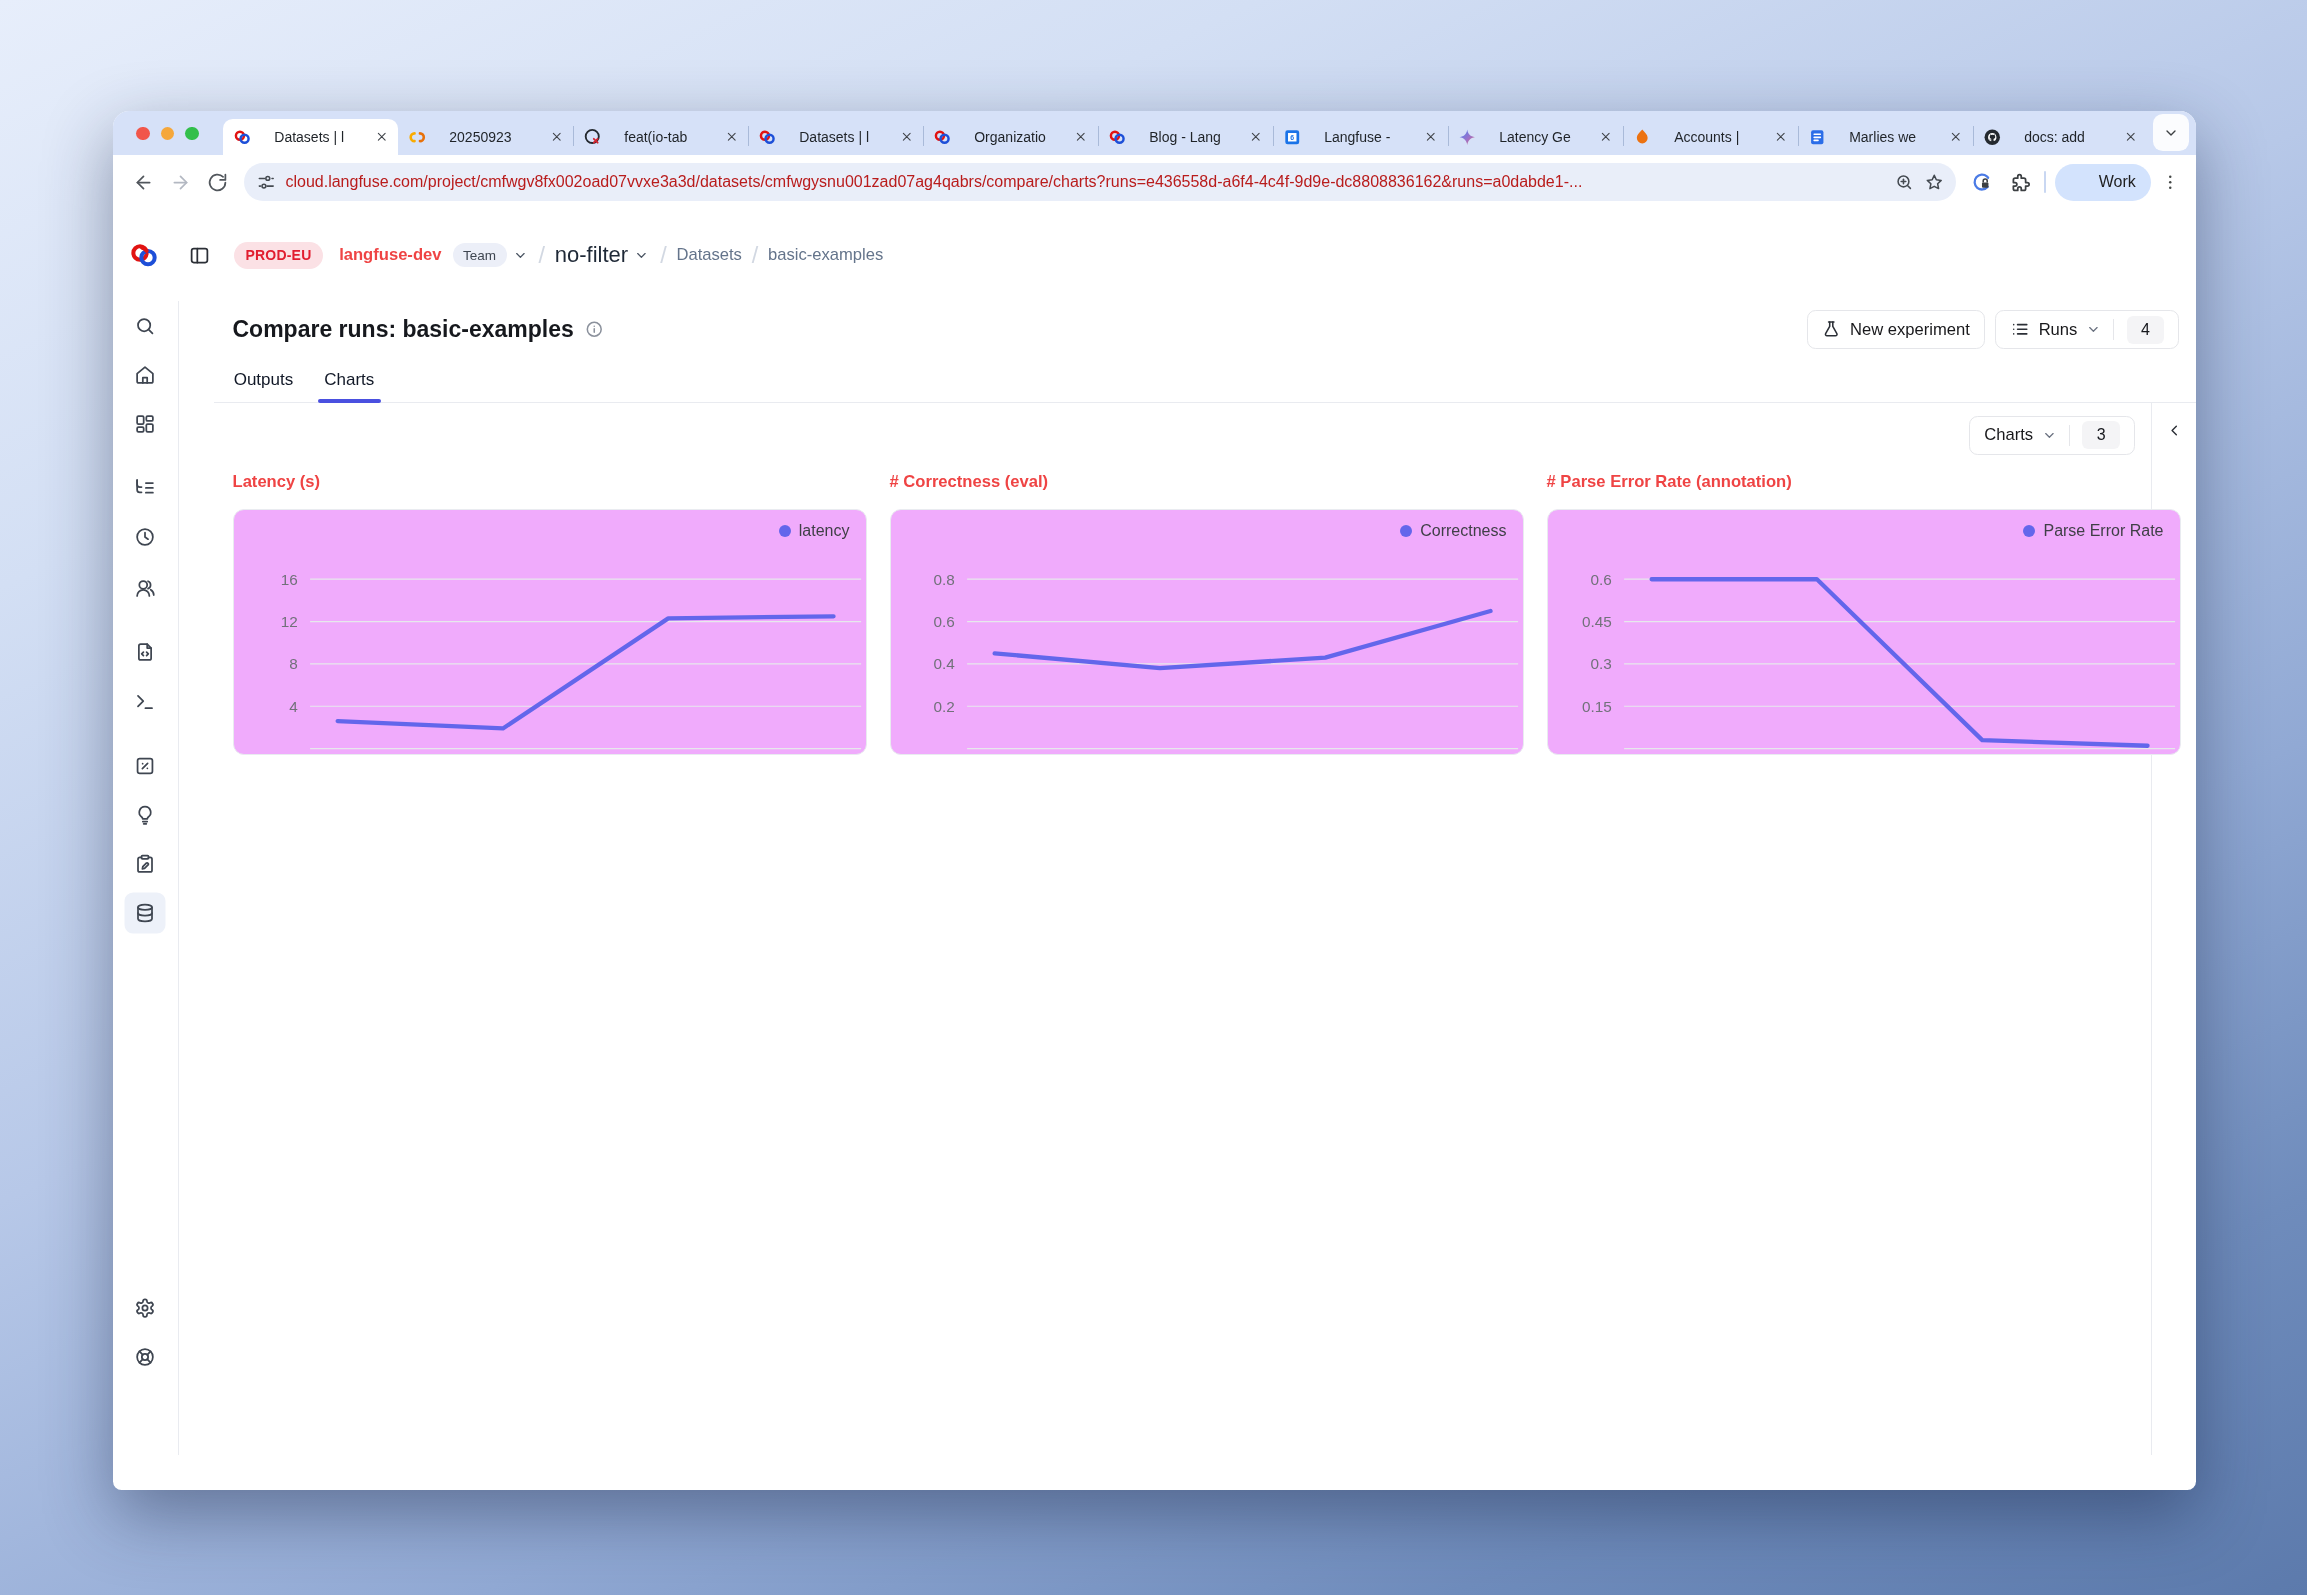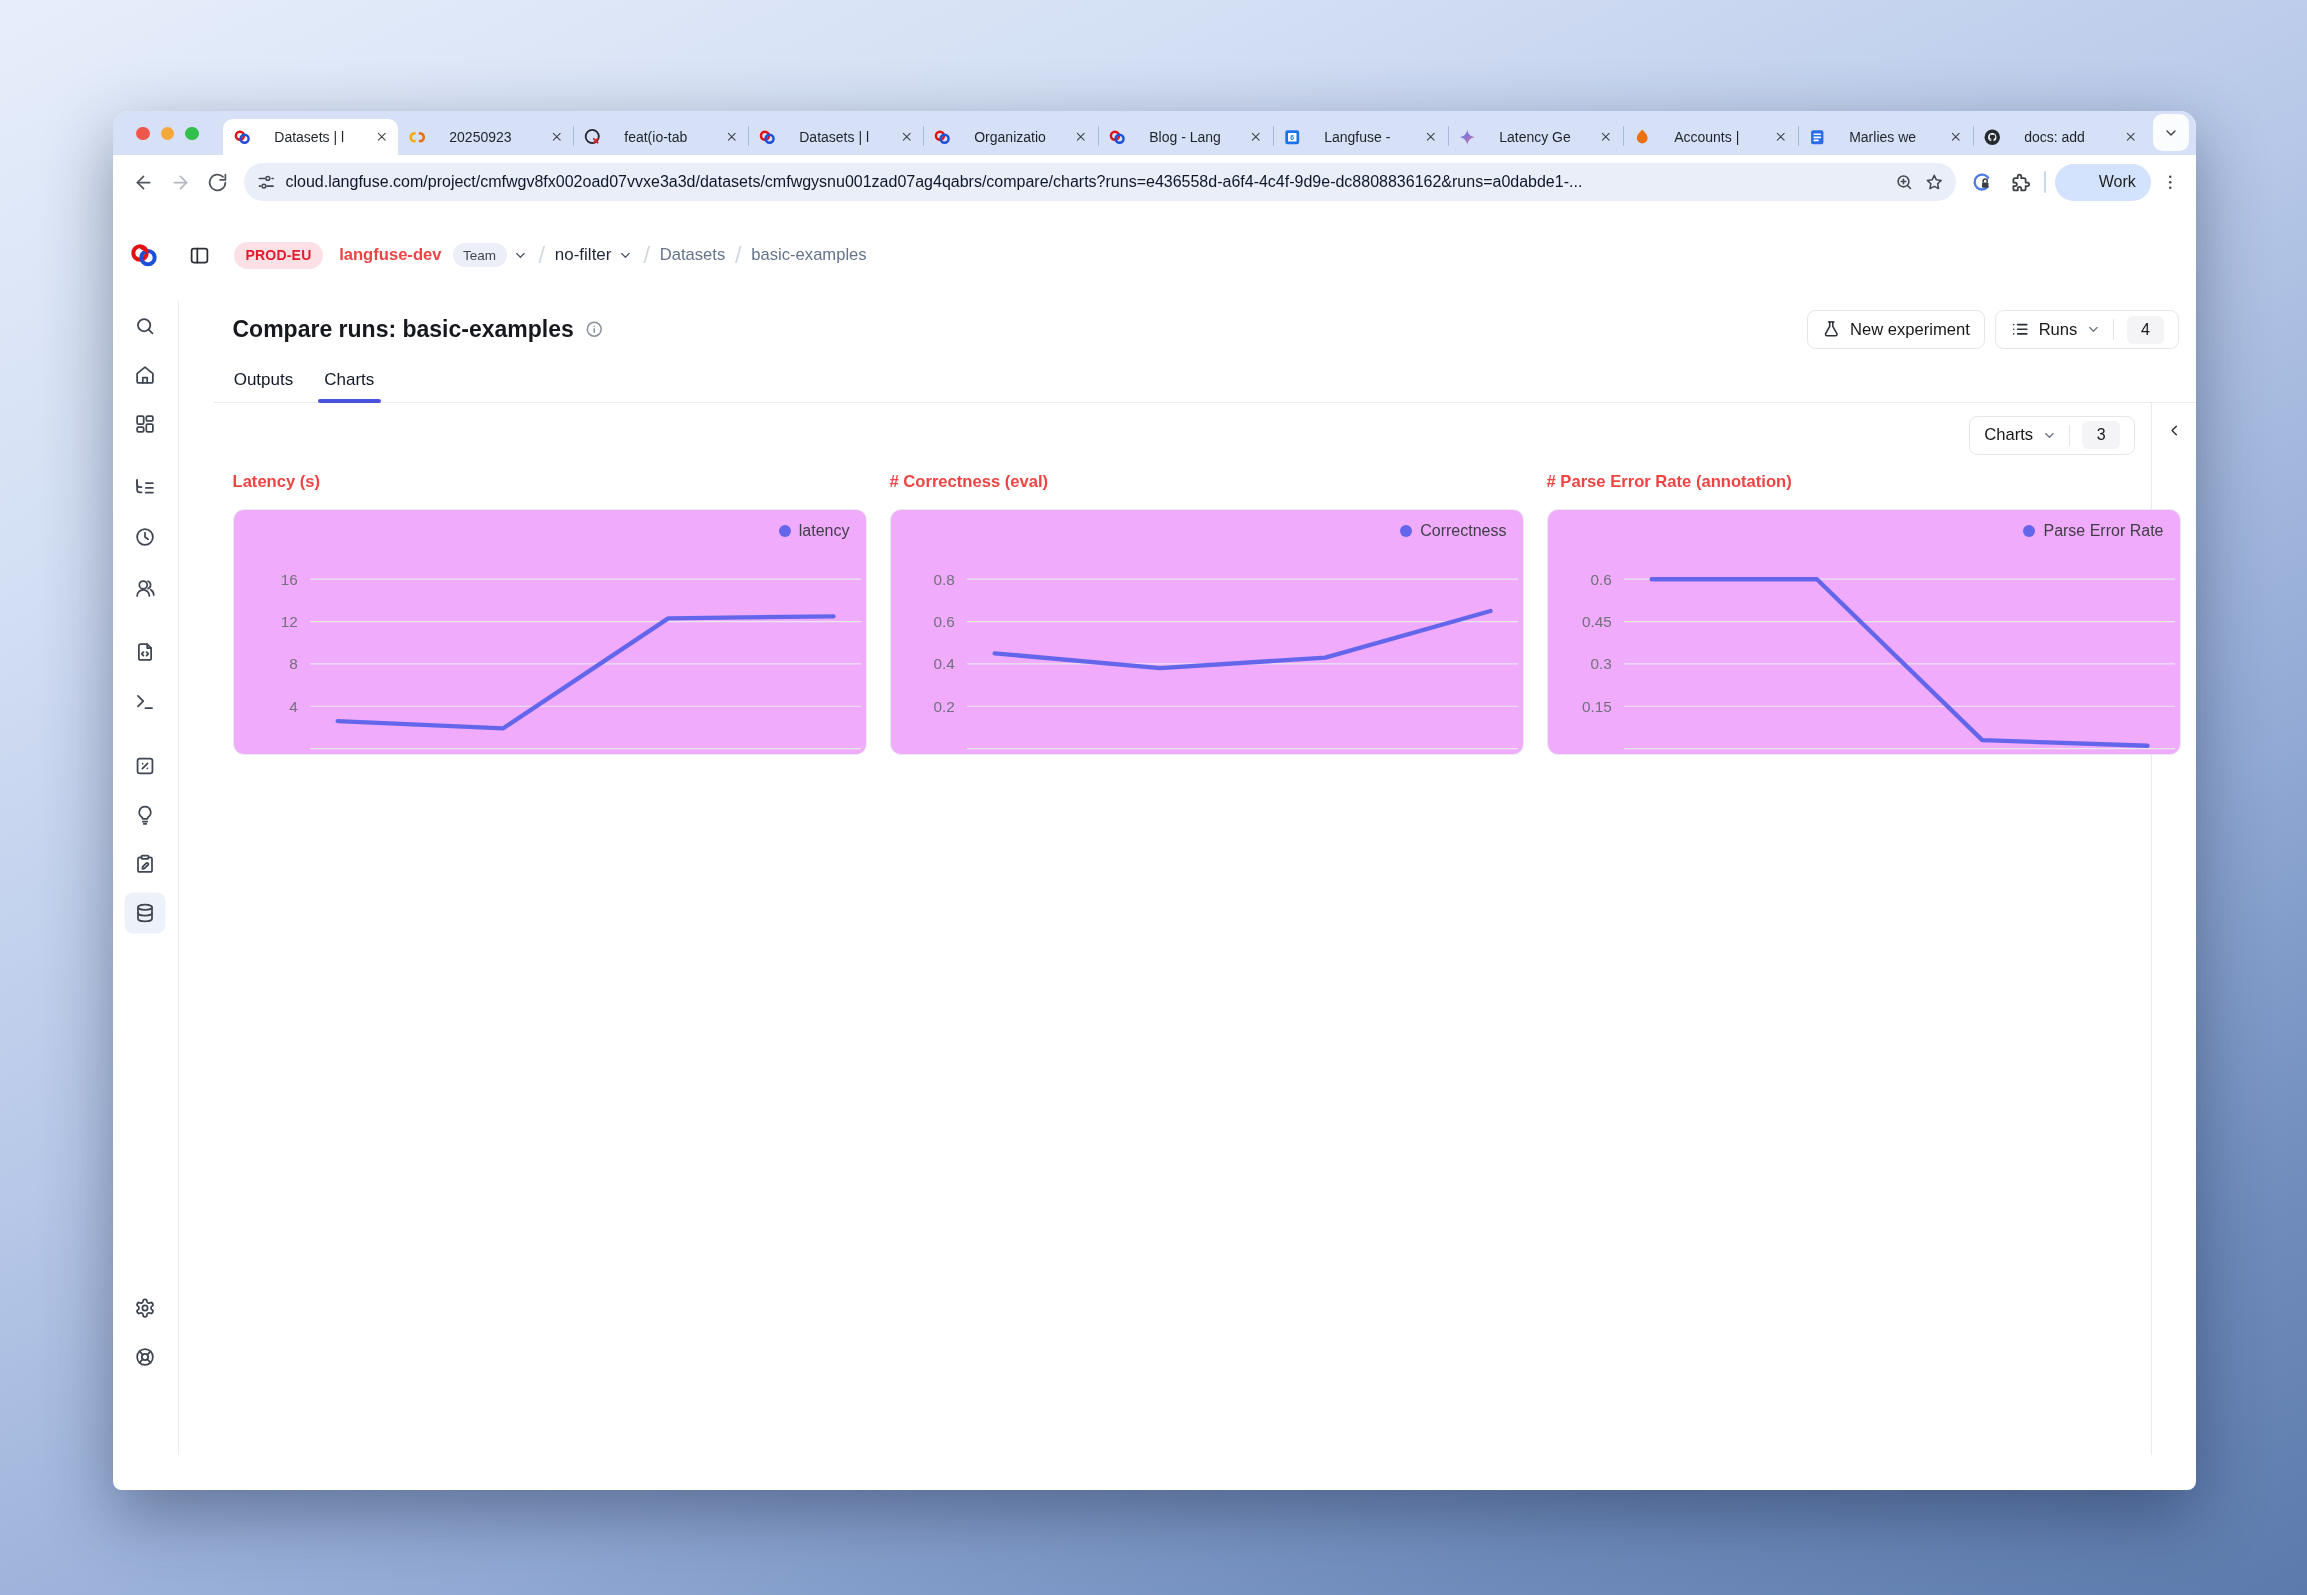--- a/index.html
+++ b/index.html
@@ -34,21 +34,21 @@
 
   
   .toolbar{height:54px;background:#fff;display:flex;align-items:center;padding:0 12.3px;}
   .nav-ic{width:32px;height:32px;display:flex;align-items:center;justify-content:center;color:#51565c;margin:0 2.5px;}
   .nav-ic svg{width:21px;height:21px;}
   .nav-ic.disabled{color:#b3b8c2;}
   .url-pill{flex:1;min-width:0;height:38px;background:#e9eef9;border-radius:19px;display:flex;align-items:center;
     gap:9.8px;padding:0 12.3px;margin:0 7.4px;}
   .url-pill .pill-ic{width:19.7px;height:19.7px;display:flex;align-items:center;justify-content:center;color:#444a51;flex:0 0 19.7px;}
   .pill-ic svg{width:18.5px;height:18.5px;}
-  .url-text{flex:1;min-width:0;font-size:16px;color:#0f172a;white-space:nowrap;overflow:hidden;}
+  .url-text{flex:1;min-width:0;font-size:16px;color:#b91c1c;white-space:nowrap;overflow:hidden;}
   .ext-ic{width:32px;height:32px;display:flex;align-items:center;justify-content:center;margin:0 2.5px;color:#3c4043;}
   .ext-ic svg{width:21px;height:21px;}
   .tb-divider{width:1.8px;height:22px;background:#c9d7f2;border-radius:1.2px;margin:0 6.2px;}
   .profile-chip{height:37px;border-radius:18.5px;background:#d3e3fd;display:flex;align-items:center;gap:8.6px;
     padding:0 14.8px 0 3.7px;margin:0 3.7px;}
   .avatar-sm{width:31px;height:31px;border-radius:50%;overflow:hidden;}
   .photo{width:100%;height:100%;
     background:radial-gradient(circle at 50% 100%,#1e6e6b 0 26%,transparent 27%),
                radial-gradient(circle at 50% 44%,#c79b7c 0 26%,transparent 27%),
                radial-gradient(circle at 50% 46%,#5d3d29 0 52%,#3f2818 53% 100%);}
@@ -70,21 +70,21 @@
   .logo{width:32px;height:32px;flex:0 0 32px;display:flex;align-items:center;justify-content:center;}
   .panel-ic{width:27px;height:27px;display:flex;align-items:center;justify-content:center;color:#2b2f36;margin-left:26px;}
   .panel-ic svg{width:21px;height:21px;}
   .env-badge{background:#fbe1e5;color:#e11d2f;font-size:14px;font-weight:600;letter-spacing:0.2px;
     padding:5.5px 11.7px;border-radius:615px;margin-left:21px;}
   .org-name{font-size:16.6px;font-weight:600;color:#ef4444;margin-left:16px;}
   .chip{background:#eceff8;color:#3f4651;font-size:13.5px;padding:4.9px 10.5px;border-radius:615px;margin-left:11px;}
   .bc-chevron{width:16px;height:16px;color:#4b5563;margin-left:6.2px;display:flex;align-items:center;}
   .bc-chevron svg{width:14.8px;height:14.8px;}
   .slash{color:#d2d8e2;font-size:23.4px;font-weight:300;margin:0 9.8px;}
-  .filter-label{font-size:17px;color:#1f2937;font-weight:500;}
+  .filter-label{font-size:22px;color:#1f2937;font-weight:500;}
   .crumb-link{font-size:16.6px;color:#64748b;}
 
   .app-body{position:absolute;top:92px;left:0;right:0;bottom:0;}
   .sidebar{position:absolute;left:0;top:0;bottom:0;width:65px;border-right:1.2px solid #e9ebf0;}
   .sb-icon{position:absolute;left:32px;top:var(--y);transform:translate(-50%,-50%);
     width:41px;height:41px;display:flex;align-items:center;justify-content:center;color:#3f4651;border-radius:8.6px;}
   .sb-icon svg{width:21px;height:21px;}
   .sb-icon.active{background:#edf1f9;}
   .sb-avatar{position:absolute;left:32px;top:var(--y);transform:translate(-50%,-50%);
     width:34px;height:34px;border-radius:7.4px;overflow:hidden;}

